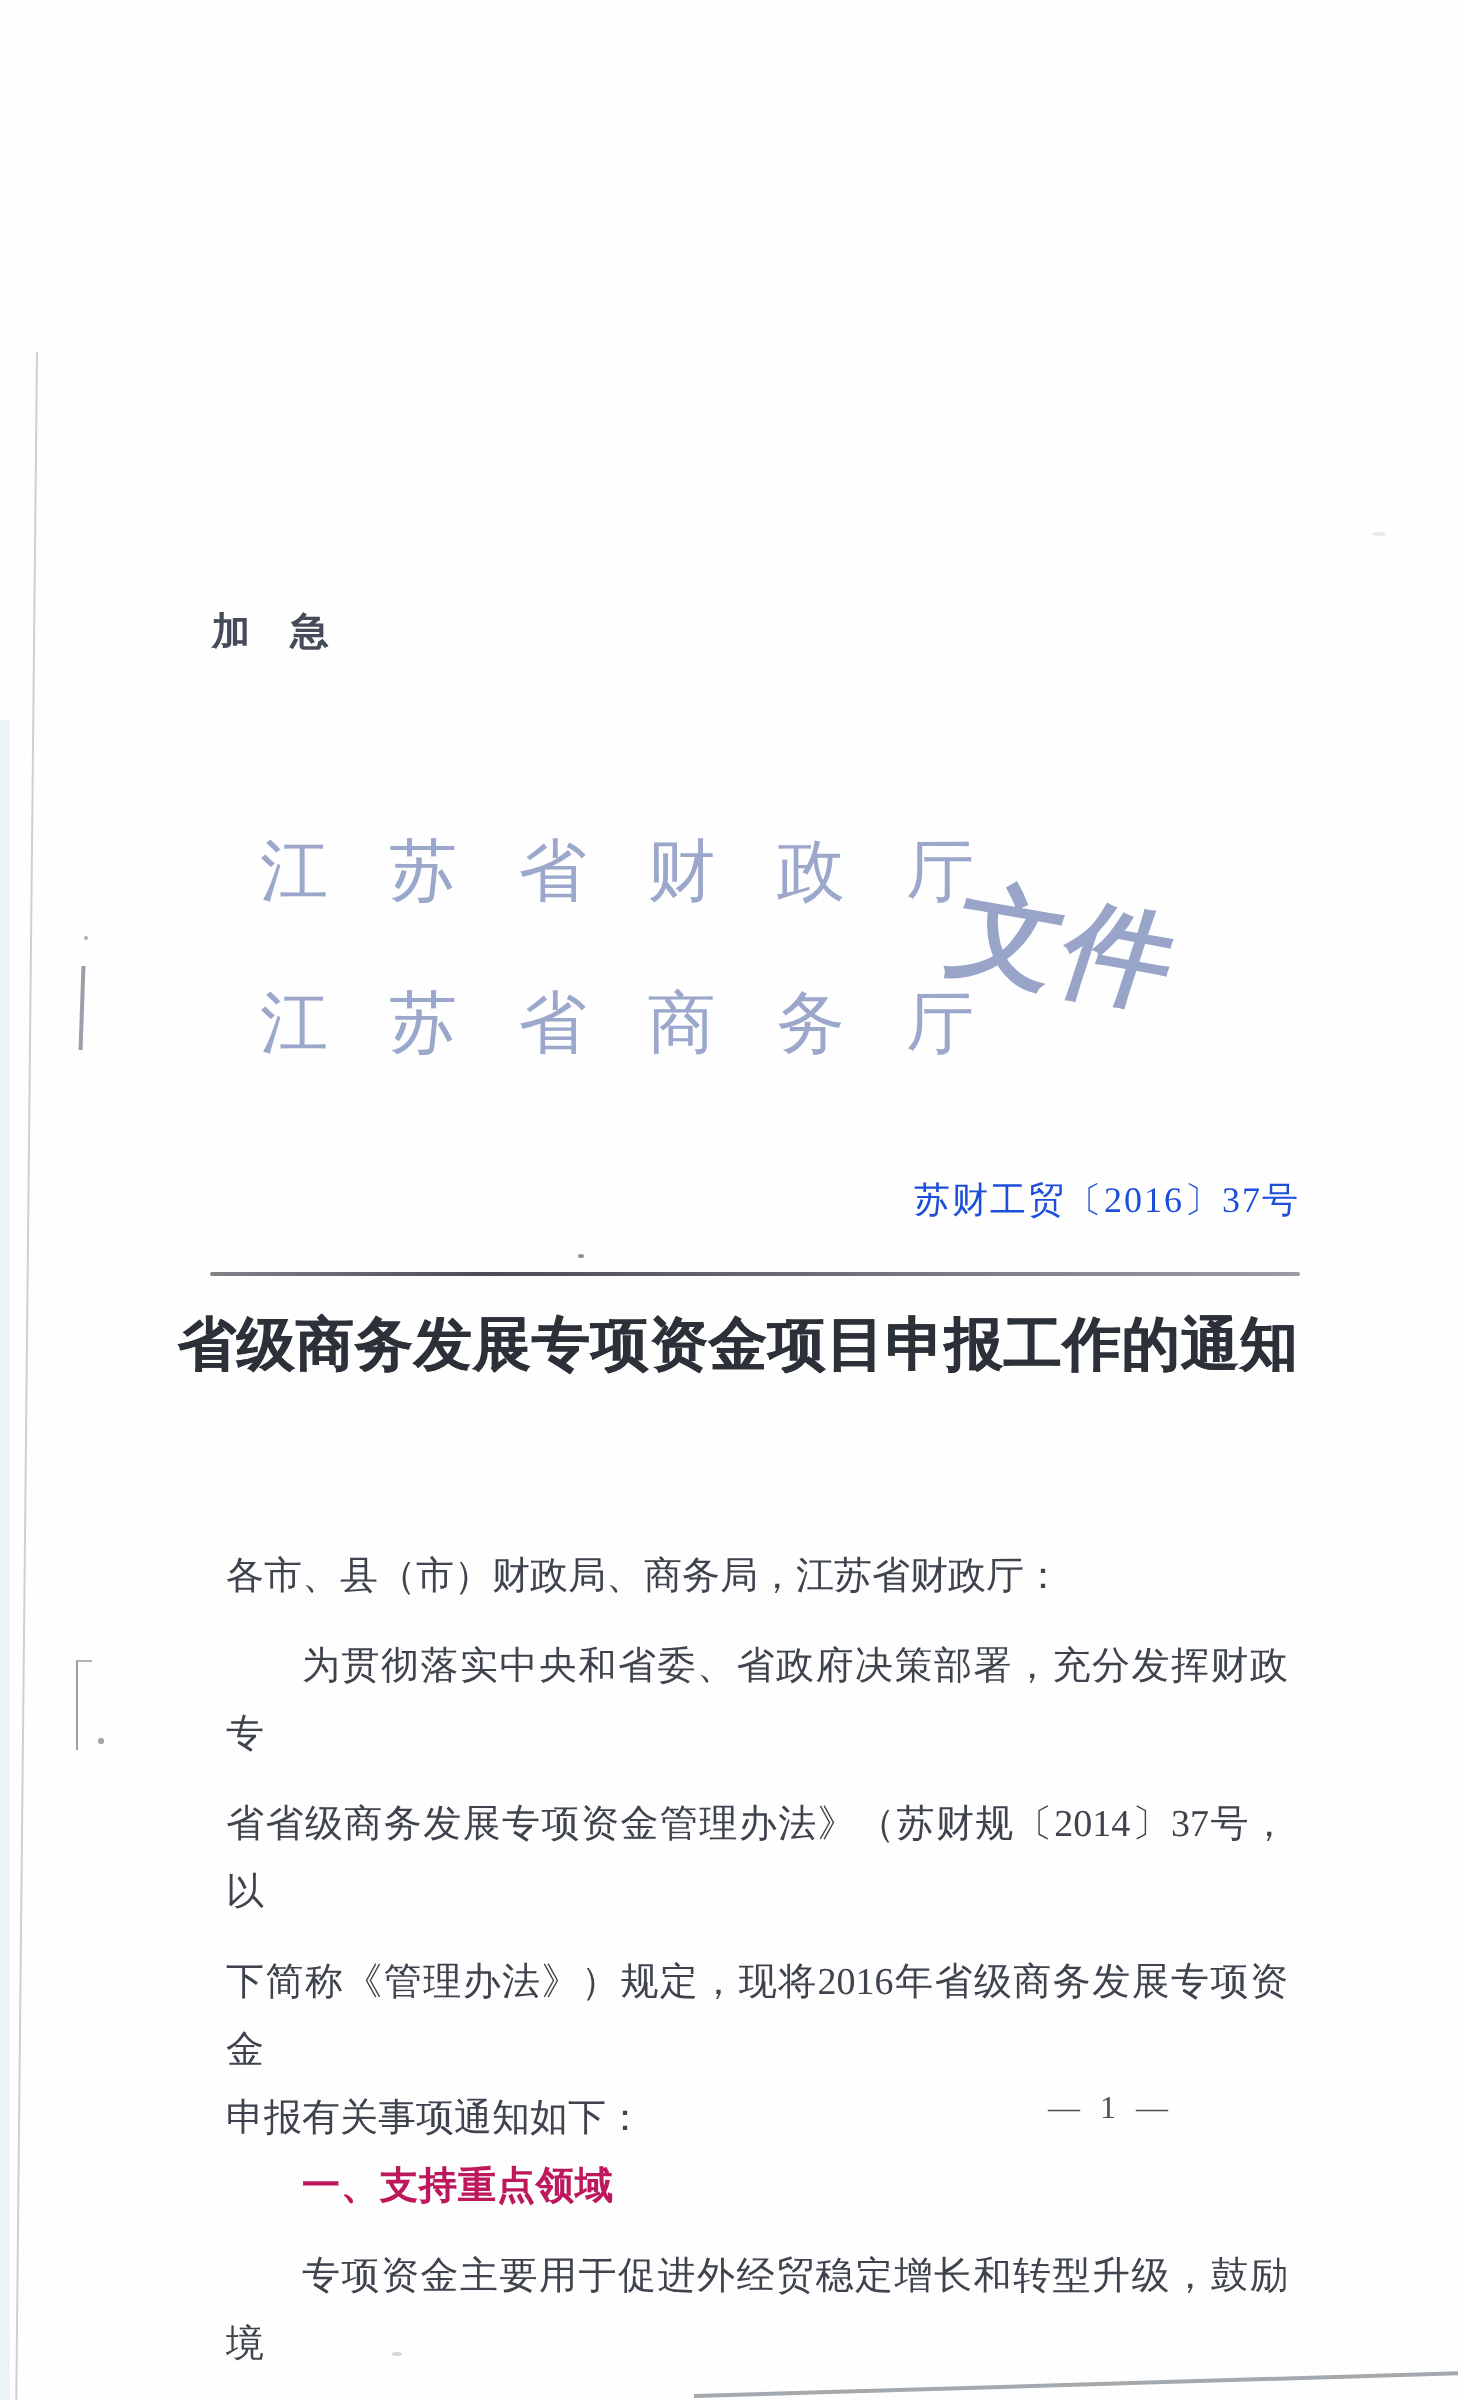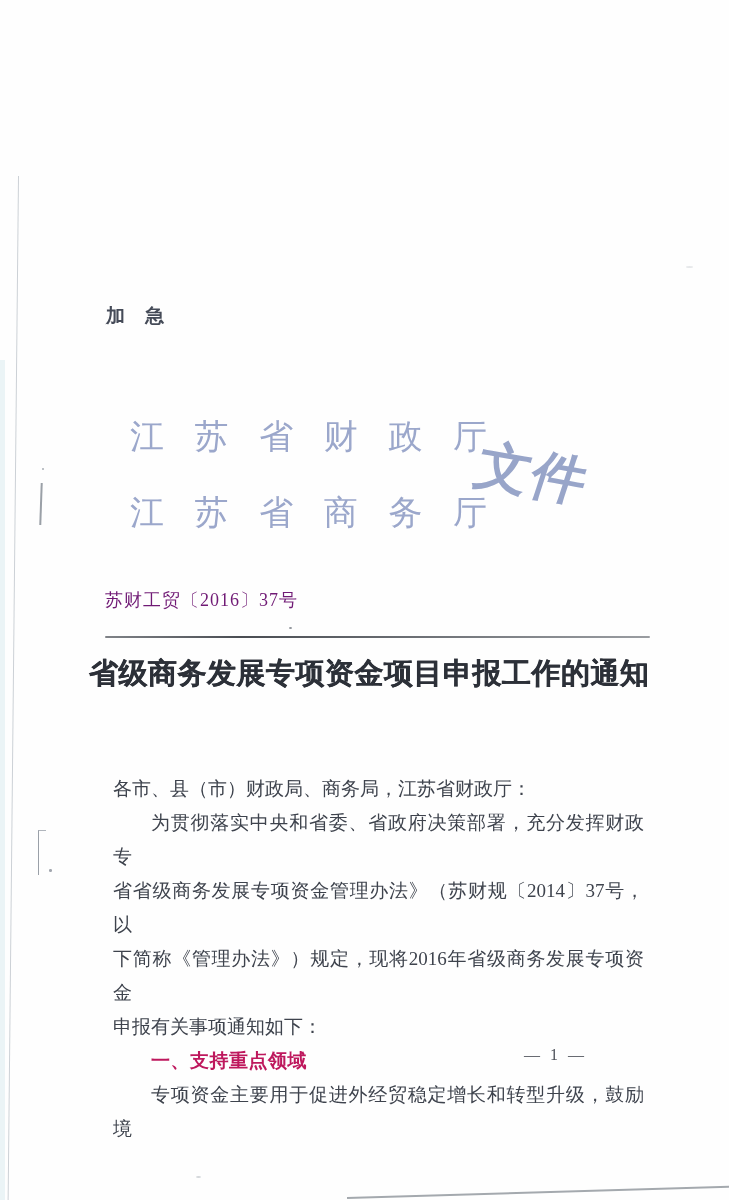--- a/index.html
+++ b/index.html
@@ -67,21 +67,21 @@
     position: absolute; left: 486px; top: 438px;
     font-size: 54px; font-weight: 600; color: #8e9cc4;
     transform: rotate(10deg) skewX(-8deg);
     transform-origin: left top; line-height: 1; opacity: .9;
     letter-spacing: 2px;
   }
 
   
   .docnum {
     position: absolute; left: 105px; top: 588px; width: 545px;
-    text-align: left; font-size: 18px; color: #701a75;
+    text-align: right; font-size: 18px; color: #1d4ed8;
     letter-spacing: 1px;
   }
   .rule {
     position: absolute; left: 105px; top: 636px; width: 545px; height: 2.4px;
     background: linear-gradient(to right,
       rgba(96,100,106,.8), rgba(58,62,68,.92) 25%,
       rgba(80,84,90,.85) 55%, rgba(104,108,114,.8) 80%,
       rgba(120,124,130,.75));
     border-radius: 1px;
   }
@@ -94,21 +94,21 @@
     text-shadow: .4px 0 0 #2c3038;
   }
 
   
   .docbody {
     position: absolute; left: 113px; top: 772px; width: 531px;
     font-size: 19px; color: #3e434d; line-height: 34px;
   }
   .docbody .line { width: 100%; }
   .docbody .indent { text-indent: 2em; }
-  .docbody .full { text-align: justify; text-align-last: justify; }
+  .docbody .full { text-align: justify; text-align-last: justify; margin-top: 11px; }
   .docbody .heading {
     font-family: "Liberation Sans", sans-serif;
     font-weight: 700; color: #be185d; letter-spacing: .5px;
   }
 
   
   .pagenum {
     position: absolute; left: 524px; top: 1046px;
     font-size: 16px; color: #4e525a; letter-spacing: 3px;
   }

